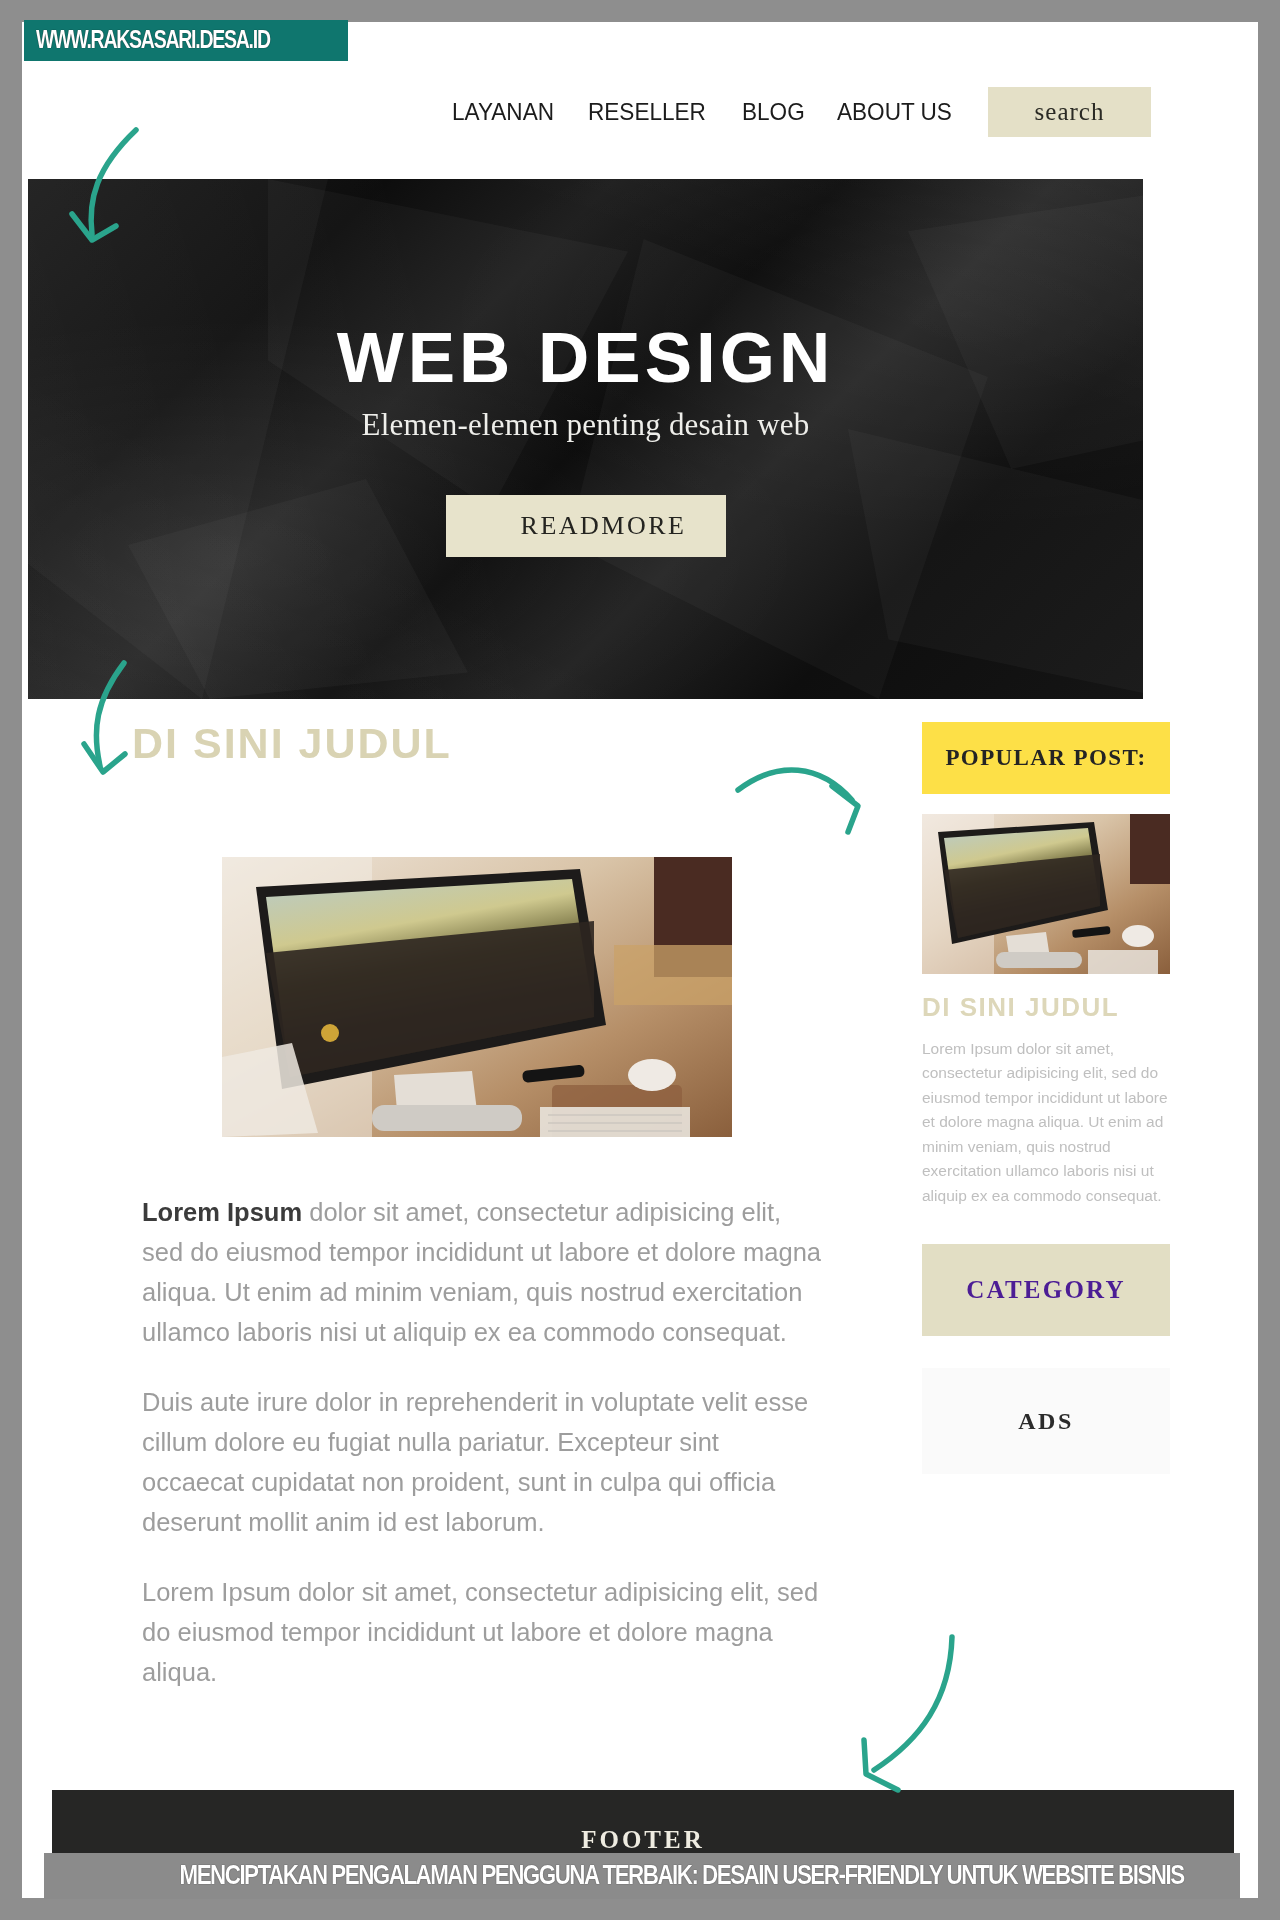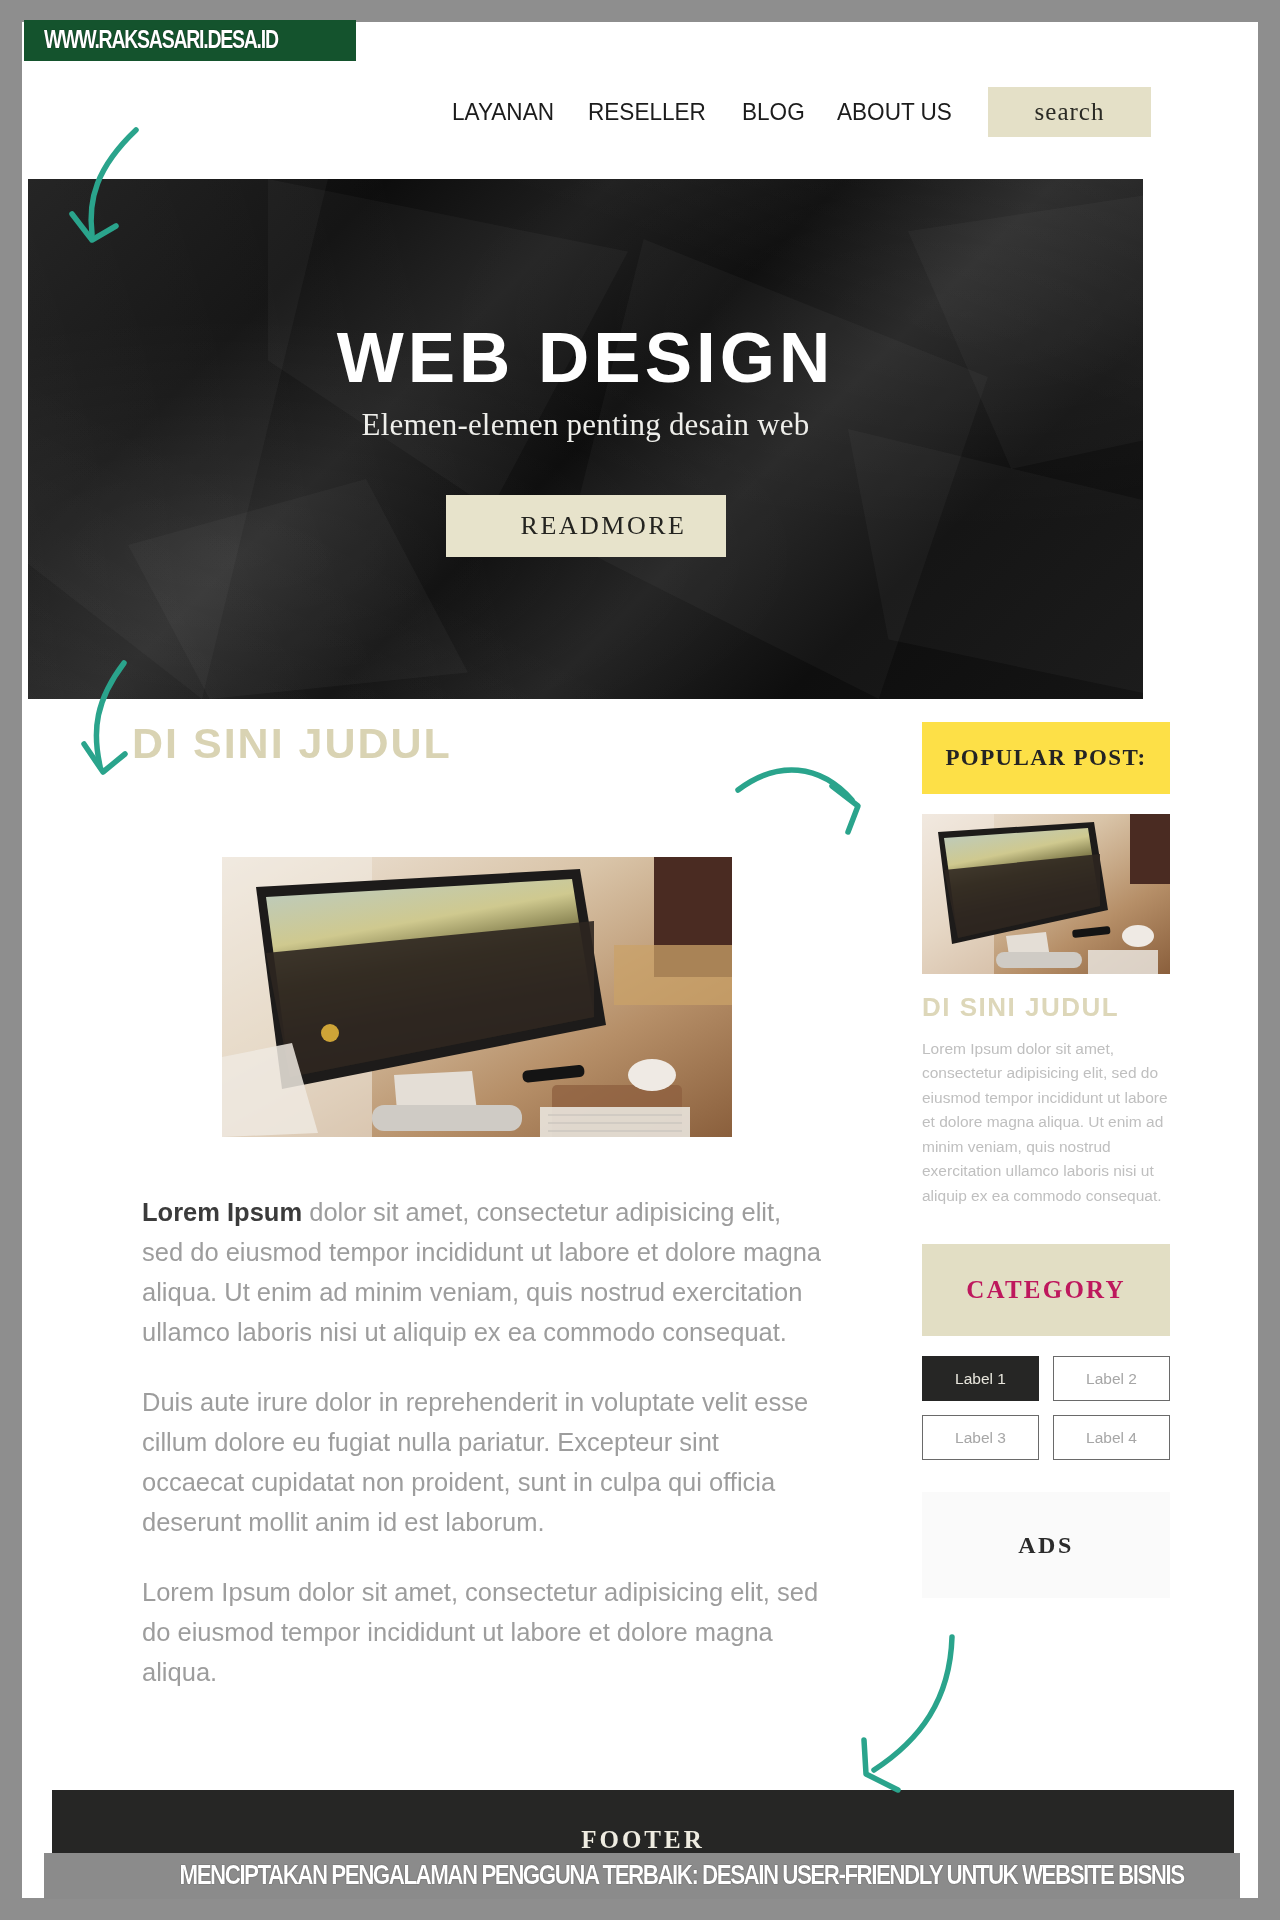--- a/index.html
+++ b/index.html
@@ -15,22 +15,22 @@
     position: absolute;
     left: 22px; top: 22px;
     width: 1236px; height: 1876px;
     background: #ffffff;
   }
 
   
   .url-ribbon {
     position: absolute;
     left: 24px; top: 20px;
-    background: #14532d;
-    padding: 5px 12px 7px 20px;
+    background: #0f766e;
+    padding: 5px 12px 7px 12px;
     z-index: 40;
     text-align: center;
   }
   .url-ribbon span {
     color: #ffffff;
     font-family: "Liberation Sans", sans-serif;
     font-weight: 700;
     font-size: 25px;
     letter-spacing: -1.6px;
     transform: scaleX(0.78);
@@ -239,21 +239,21 @@
     margin-top: 36px;
     width: 248px; height: 92px;
     background: #e2dec4;
     display: flex; align-items: center; justify-content: center;
   }
   .category-box span {
     font-family: "Liberation Serif", serif;
     font-weight: 700;
     font-size: 25px;
     letter-spacing: 2.2px;
-    color: #be185d;
+    color: #4c1d95;
   }
   .label-grid {
     margin-top: 20px;
     width: 248px;
     display: flex; flex-wrap: wrap;
     gap: 14px;
   }
   .label-chip {
     width: 117px; height: 45px;
     display: flex; align-items: center; justify-content: center;
@@ -437,26 +437,20 @@
         </svg>
       </div>
 
       <div class="side-title">DI SINI JUDUL</div>
       <div class="side-text">Lorem Ipsum dolor sit amet, consectetur adipisicing elit, sed do eiusmod tempor incididunt ut labore et dolore magna aliqua. Ut enim ad minim veniam, quis nostrud exercitation ullamco laboris nisi ut aliquip ex ea commodo consequat.</div>
 
       <div class="category-box">
         <span>CATEGORY</span>
       </div>
 
-      <div class="label-grid">
-        <div class="label-chip active">Label 1</div>
-        <div class="label-chip">Label 2</div>
-        <div class="label-chip">Label 3</div>
-        <div class="label-chip">Label 4</div>
-      </div>
 
       <div class="ads-box">
         <span>ADS</span>
       </div>
     </div>
   </div>
 
   <div class="site-footer">
     <span>FOOTER</span>
   </div>

